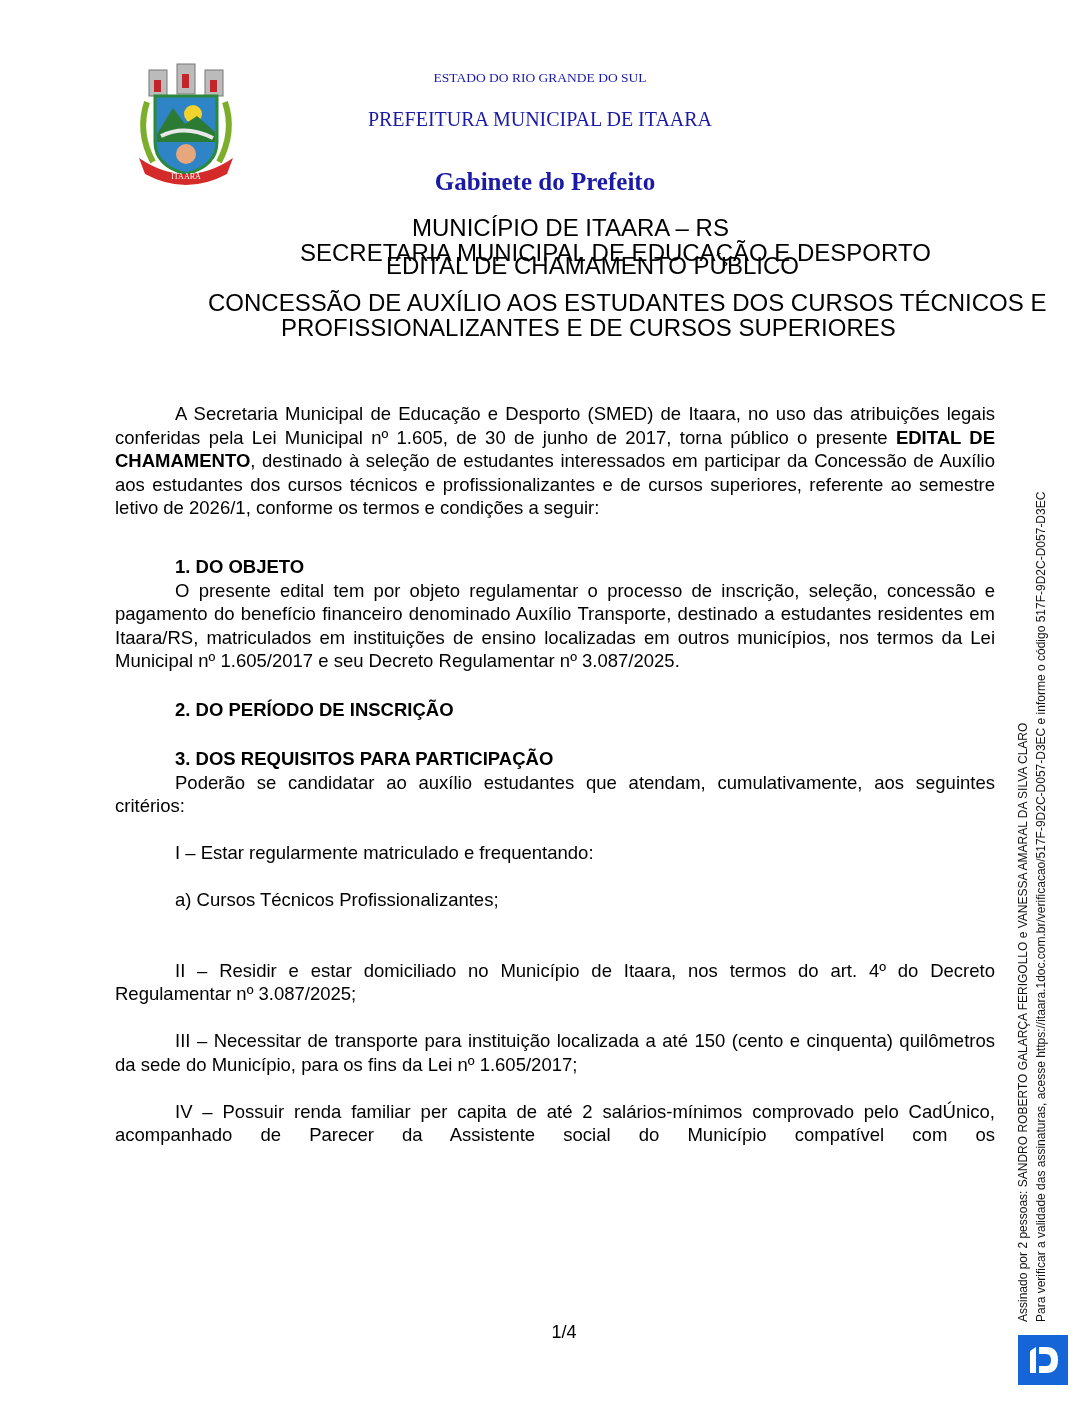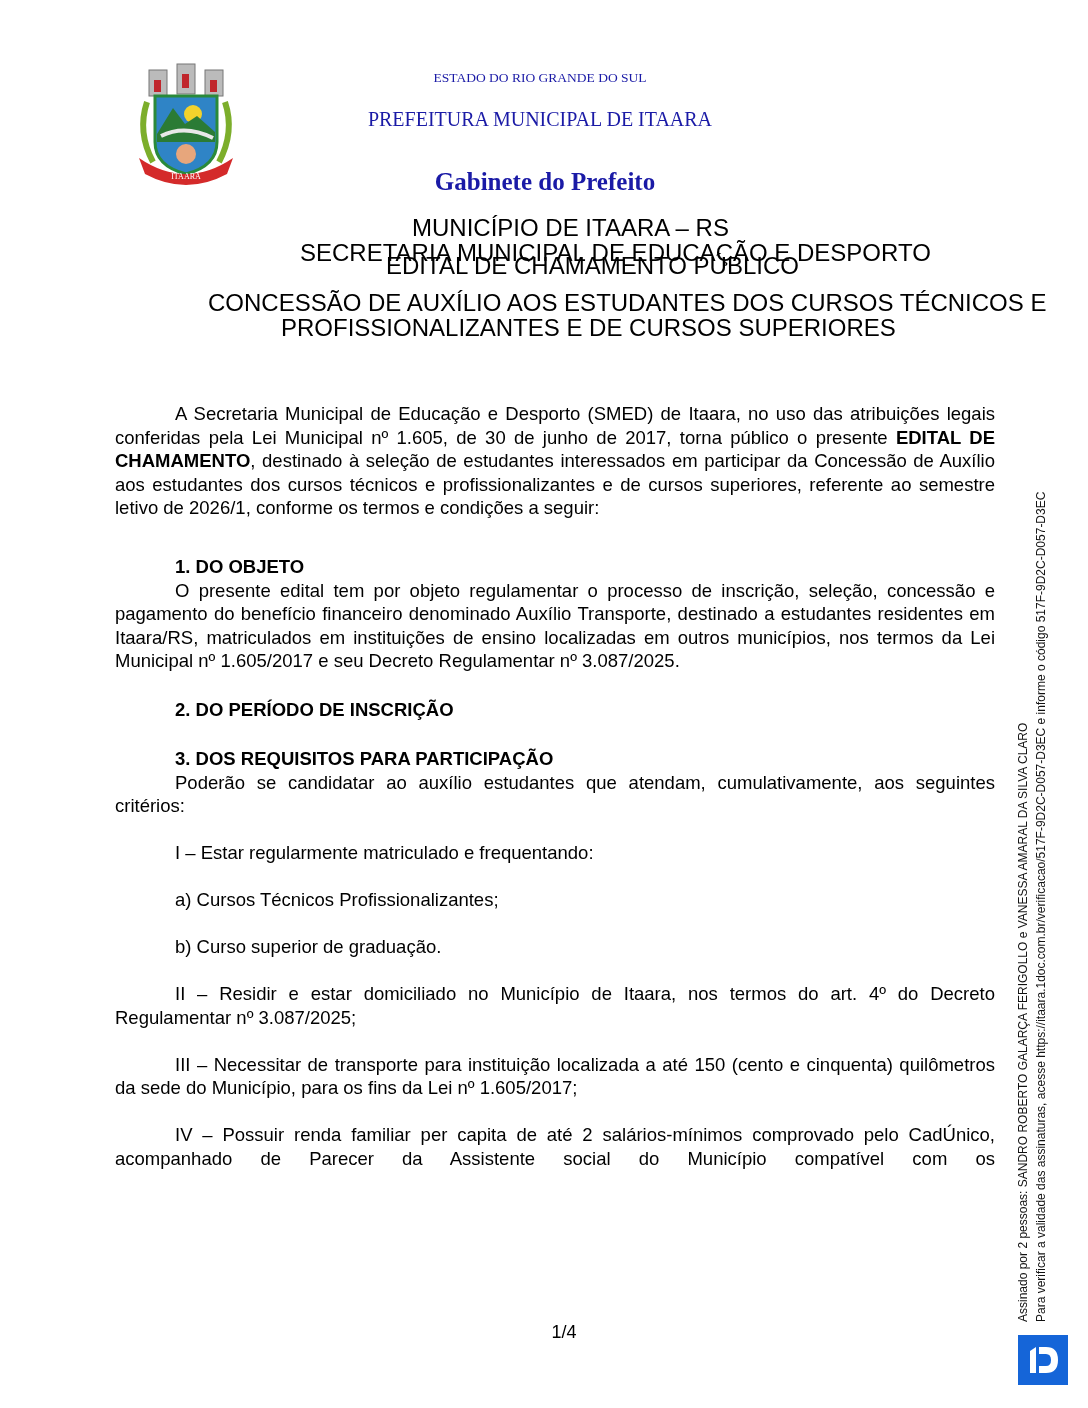--- a/index.html
+++ b/index.html
@@ -79,21 +79,20 @@
   <div class="gap" style="height:2px"></div>
 
   <p class="heading">3. DOS REQUISITOS PARA PARTICIPAÇÃO</p>
   <p class="para">Poderão se candidatar ao auxílio estudantes que atendam, cumulativamente, aos seguintes critérios:</p>
   <div class="gap"></div>
 
   <p class="item">I – Estar regularmente matriculado e frequentando:</p>
   <div class="gap"></div>
   <p class="item">a) Cursos Técnicos Profissionalizantes;</p>
   <div class="gap"></div>
-  <p class="item">b) Curso superior de graduação.</p>
   <div class="gap"></div>
   <p class="para">II – Residir e estar domiciliado no Município de Itaara, nos termos do art. 4º do Decreto Regulamentar nº 3.087/2025;</p>
   <div class="gap"></div>
   <p class="para">III – Necessitar de transporte para instituição localizada a até 150 (cento e cinquenta) quilômetros da sede do Município, para os fins da Lei nº 1.605/2017;</p>
   <div class="gap"></div>
   <p class="para" style="text-align-last: justify;">IV – Possuir renda familiar per capita de até 2 salários-mínimos comprovado pelo CadÚnico, acompanhado de Parecer da Assistente social do Município   compatível com os</p>
 </div>
 
 <div class="page-num"><span>1/4</span></div>
 

